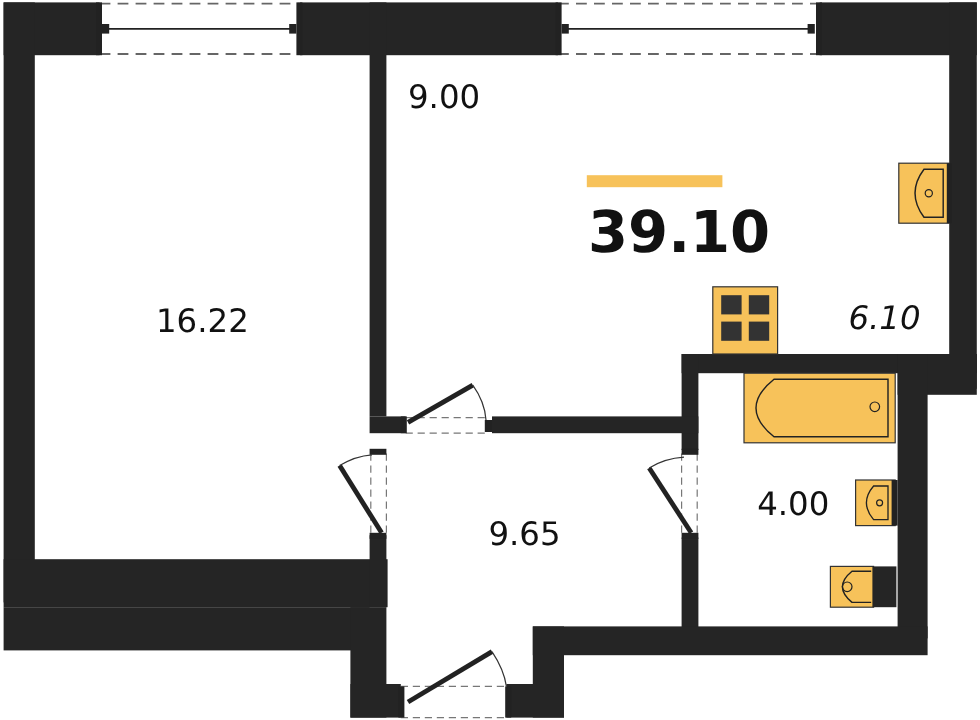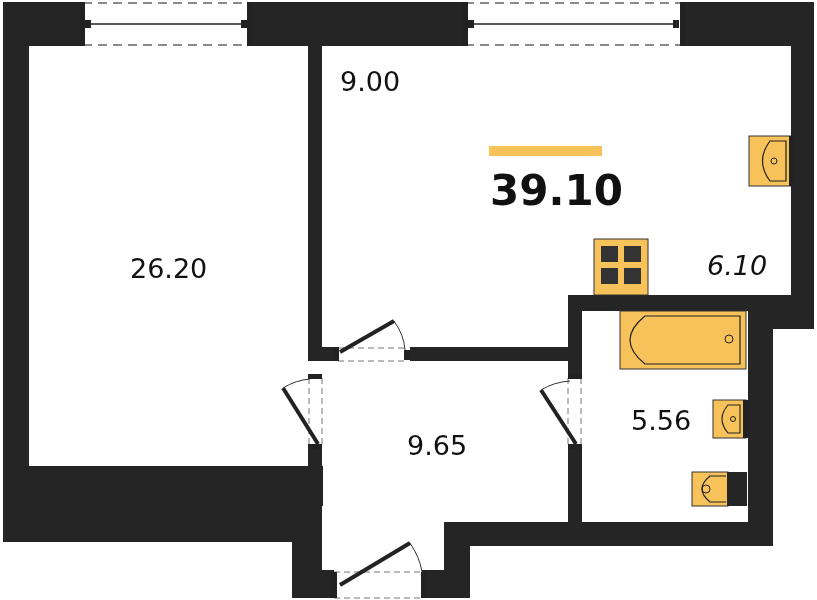--- a/index.html
+++ b/index.html
@@ -1,20 +1,20 @@
 <!DOCTYPE html>
 <html><head>
 <meta charset="utf-8">
 <style>
   html,body{margin:0;padding:0;background:#ffffff;}
   body{width:817px;height:600px;overflow:hidden;position:relative;font-family:"Liberation Sans",sans-serif;}
   svg{position:absolute;left:0;top:0;}
   .wall{fill:#252525;}
   .label{position:absolute;font-family:"DejaVu Sans","Liberation Sans",sans-serif;color:#111;font-size:27px;line-height:1;}
-  .total{position:absolute;font-family:"DejaVu Sans","Liberation Sans",sans-serif;font-weight:bold;color:#111;font-size:42px;line-height:1;}
+  .total{position:absolute;font-family:"DejaVu Sans","Liberation Sans",sans-serif;font-weight:bold;color:#111;font-size:48px;line-height:1;}
   .accent-bar{position:absolute;}
 </style>
 </head>
 <body>
 
 <svg width="817" height="600" viewBox="0 0 817 600">
 
   <g>
 
     <rect class="wall" x="3" y="2" width="80" height="44"></rect>
@@ -135,17 +135,17 @@
     <rect x="727" y="472" width="20" height="34" fill="#252525"></rect>
     <path d="M726 476 L710 476 Q694 489 710 502 L726 502" fill="none" stroke="#222" stroke-width="1.2"></path>
     <circle cx="706" cy="489" r="4" fill="none" stroke="#222" stroke-width="1"></circle>
   </g>
 </svg>
 
 <div class="accent-bar" style="left:489px;top:146px;width:113px;height:10px;background:#F7C25A;"></div>
 
 <div class="total" style="left:490px;top:170px;">39.10</div>
 
-<div class="label" style="left:130px;top:255px;">26.20</div>
+<div class="label" style="left:130px;top:255px;">16.22</div>
 <div class="label" style="left:340px;top:68px;">9.00</div>
 <div class="label" style="left:707px;top:252px;font-style:italic;">6.10</div>
 <div class="label" style="left:407px;top:432px;">9.65</div>
-<div class="label" style="left:631px;top:407px;">5.56</div>
+<div class="label" style="left:631px;top:407px;">4.00</div>
 
 </body></html>

